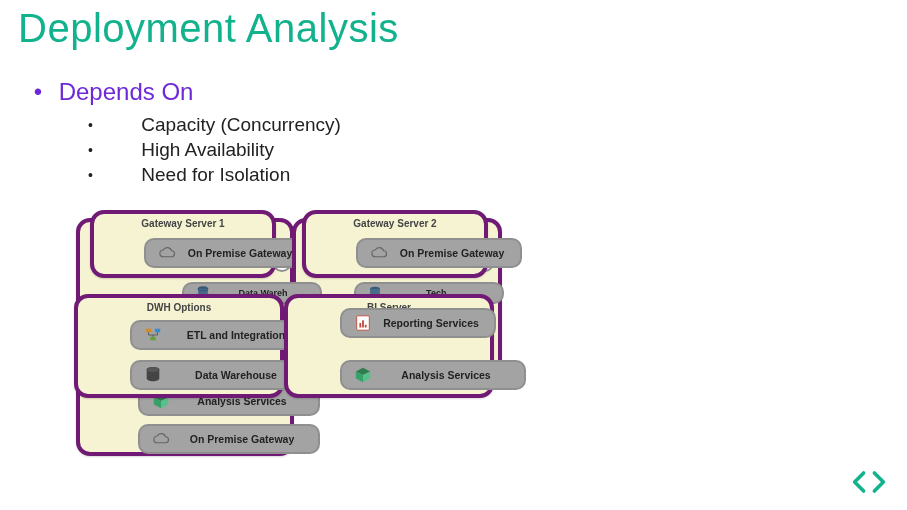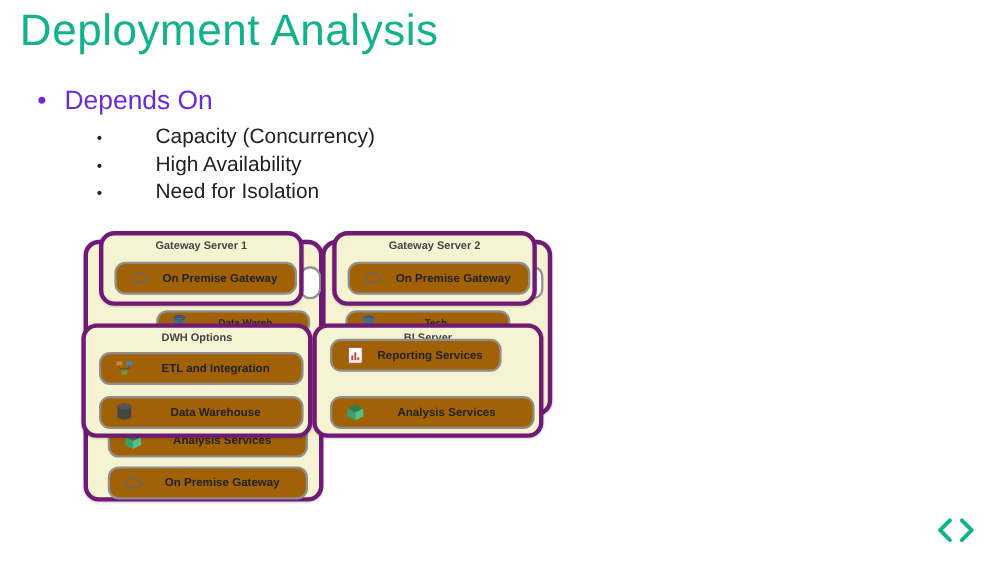--- a/index.html
+++ b/index.html
@@ -18,21 +18,21 @@
   .sub1 { top: 114px; }
   .sub2 { top: 139px; }
   .sub3 { top: 164px; }
 
   
   .diagram { position: absolute; left: 70px; top: 210px; width: 560px; height: 270px; }
 
   .card { position: absolute; background: #f6f3d2; border: 4px solid #701a75; border-radius: 14px; box-shadow: 0 1px 2px rgba(0,0,0,0.15); }
   .card-title { font-size: 10px; color: #444; text-align: center; padding-top: 4px; font-weight: 600; }
 
-  .pill { position: absolute; background: #a16207; border: 2px solid #8f8f8f; border-radius: 10px; height: 30px; display: flex; align-items: center; padding: 0 12px; overflow: hidden; }
+  .pill { position: absolute; background: #a3a3a3; border: 2px solid #8f8f8f; border-radius: 10px; height: 30px; display: flex; align-items: center; padding: 0 12px; overflow: hidden; margin-left: 40px; }
   .pill .icon { width: 18px; height: 18px; margin-right: 8px; flex-shrink: 0; }
   .pill .label { font-size: 10.5px; font-weight: 700; color: #222; white-space: nowrap; flex: 1; text-align: center; }
 
   
   .ghost { background: #fff; border: 2px solid #8f8f8f; border-radius: 10px; position: absolute; height: 30px; }
 
   
   .ico-cloud svg, .ico-etl svg, .ico-db svg, .ico-chart svg, .ico-cube svg, .ico-dw svg { width: 100%; height: 100%; }
 
   

